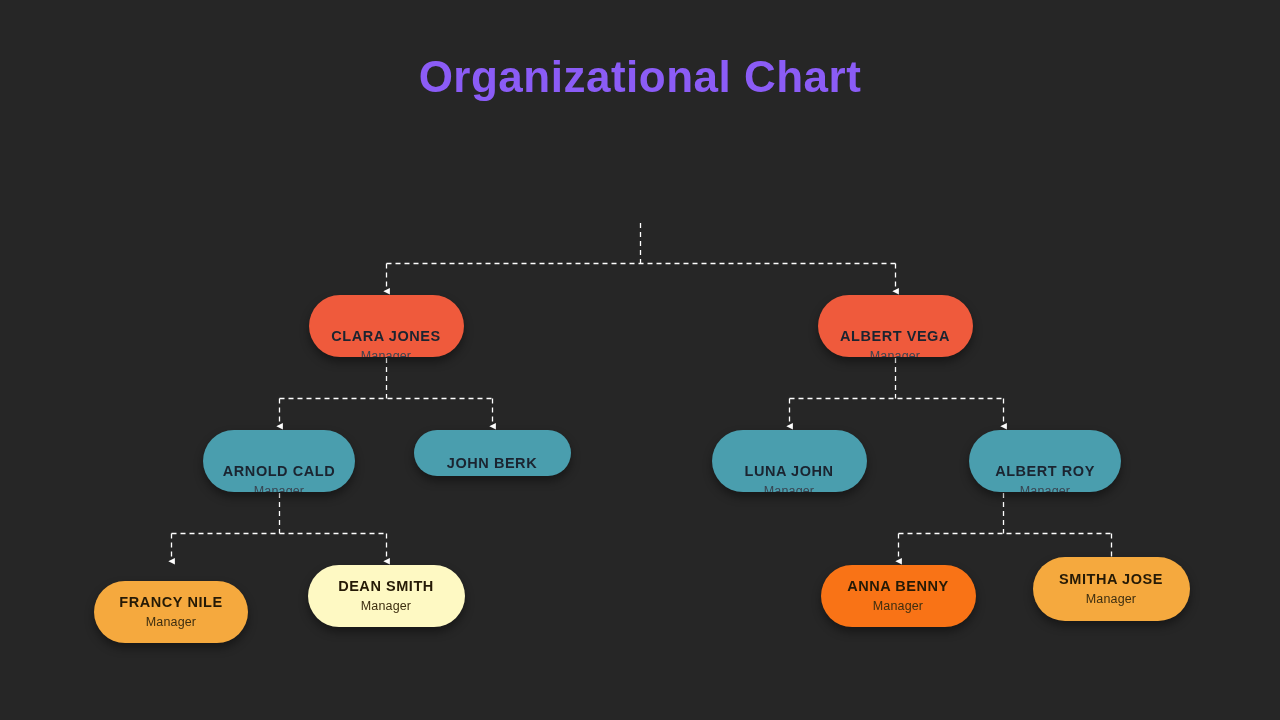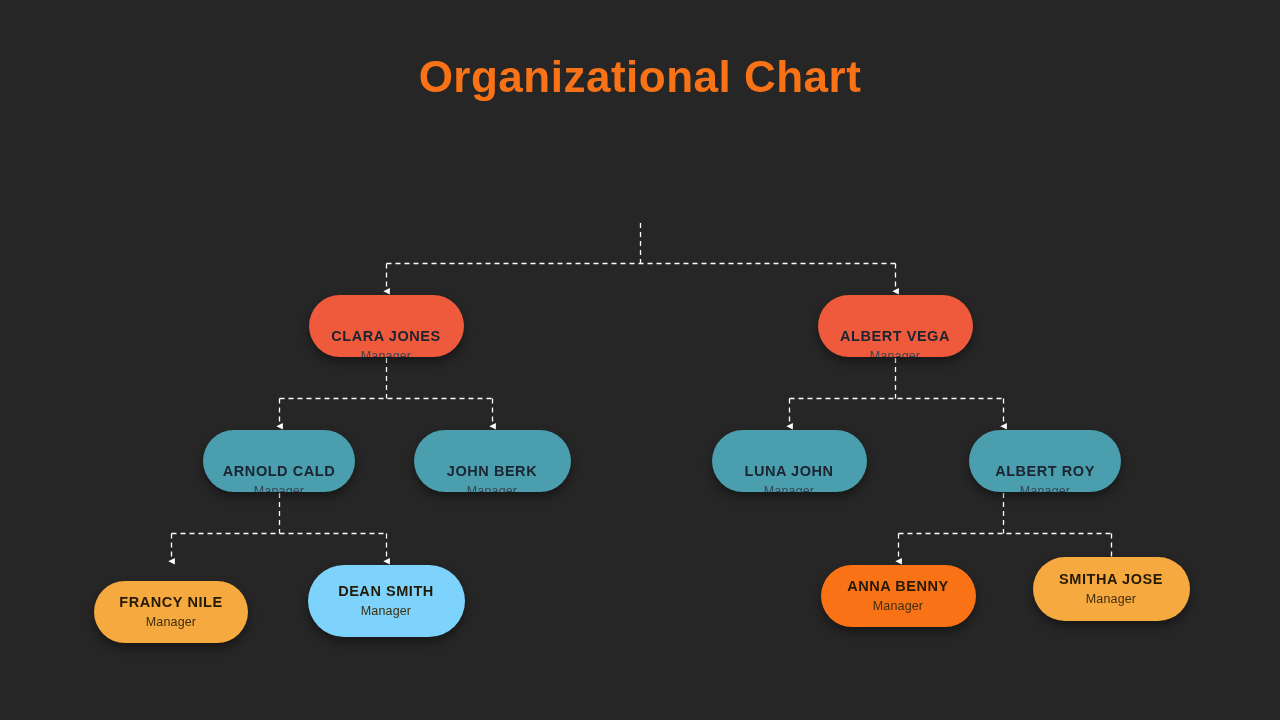--- a/index.html
+++ b/index.html
@@ -21,21 +21,21 @@
   }
   #chart-title {
     position: absolute;
     left: 0;
     top: 52px;
     width: 1280px;
     text-align: center;
     font-size: 44px;
     font-weight: 700;
     letter-spacing: 0.5px;
-    color: #f97316;
+    color: #8b5cf6;
     line-height: 1.15;
     white-space: nowrap;
   }
   #connector-layer {
     position: absolute;
     left: 0;
     top: 0;
     width: 1280px;
     height: 720px;
     pointer-events: none;
@@ -124,37 +124,37 @@
         <div class="rl">Manager</div>
       </div>
       <div class="node dark-text" style="left: 817.5px; top: 295px; width: 155px; height: 62px; background: rgb(239, 90, 60);">
         <div class="nm">ALBERT VEGA</div>
         <div class="rl">Manager</div>
       </div>
       <div class="node dark-text" style="left: 203px; top: 430px; width: 152px; height: 62px; background: rgb(74, 158, 174);">
         <div class="nm">ARNOLD CALD</div>
         <div class="rl">Manager</div>
       </div>
-      <div class="node dark-text" style="left: 413.5px; top: 430px; width: 157px; height: 62px; background: rgb(74, 158, 174);">
+      <div class="node dark-text" style="left: 413.5px; top: 430px; width: 157px; height: 46px; background: rgb(74, 158, 174);">
         <div class="nm">JOHN BERK</div>
         <div class="rl">Manager</div>
       </div>
       <div class="node dark-text" style="left: 711.5px; top: 430px; width: 155px; height: 62px; background: rgb(74, 158, 174);">
         <div class="nm">LUNA JOHN</div>
         <div class="rl">Manager</div>
       </div>
       <div class="node dark-text" style="left: 969px; top: 430px; width: 152px; height: 62px; background: rgb(74, 158, 174);">
         <div class="nm">ALBERT ROY</div>
         <div class="rl">Manager</div>
       </div>
       <div class="node brown-text" style="left: 94px; top: 565px; width: 154px; height: 62px; background: rgb(245, 169, 62); margin-top: 16px;">
         <div class="nm">FRANCY NILE</div>
         <div class="rl">Manager</div>
       </div>
-      <div class="node brown-text" style="left: 307.5px; top: 565px; width: 157px; height: 72px; background: #7dd3fc;">
+      <div class="node brown-text" style="left: 307.5px; top: 565px; width: 157px; height: 62px; background: #fef9c3;">
         <div class="nm">DEAN SMITH</div>
         <div class="rl">Manager</div>
       </div>
       <div class="node brown-text" style="left: 820.5px; top: 565px; width: 155px; height: 62px; background: #f97316;">
         <div class="nm">ANNA BENNY</div>
         <div class="rl">Manager</div>
       </div>
       <div class="node brown-text" style="left: 1032.5px; top: 557px; width: 157px; height: 64px; background: rgb(245, 169, 62);">
         <div class="nm">SMITHA JOSE</div>
         <div class="rl">Manager</div>

